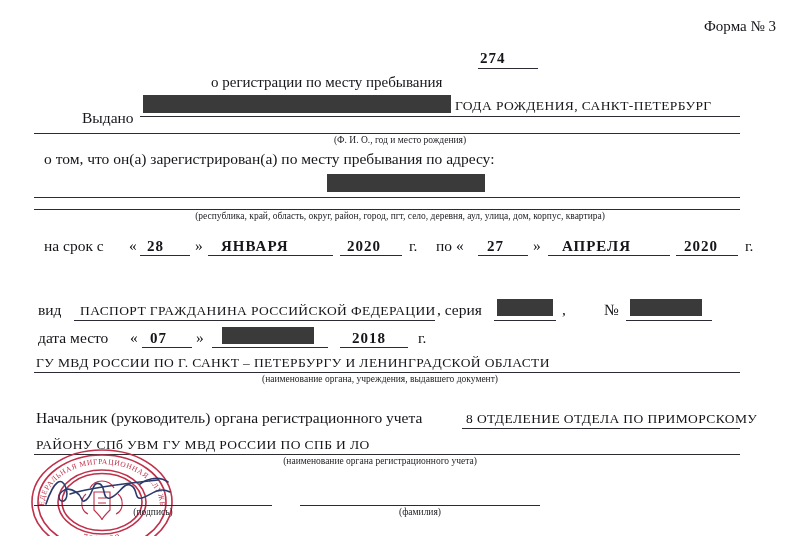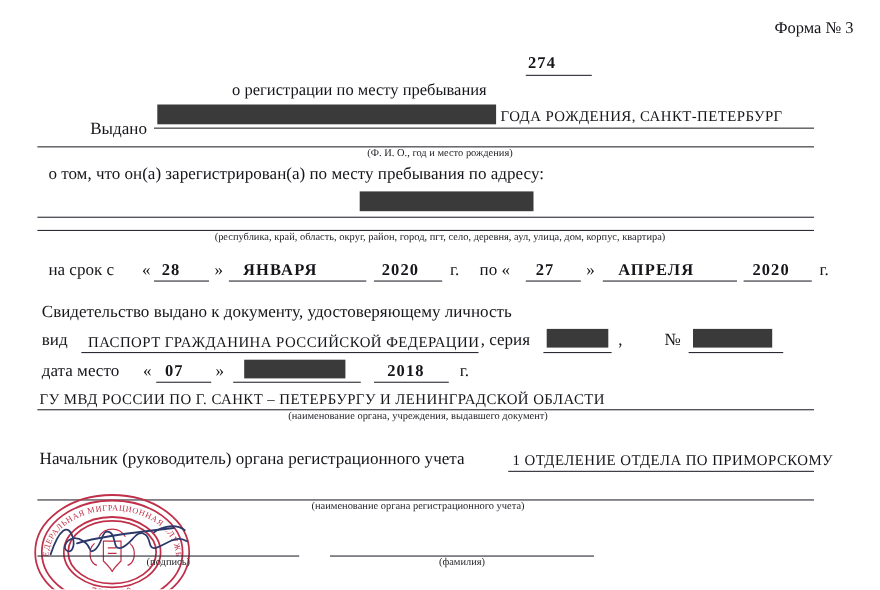--- a/index.html
+++ b/index.html
@@ -118,21 +118,20 @@
   <div class="abs lbl" style="left:436px; top:237px;">по «</div>
   <div class="abs handwrite" style="left:487px; top:238px;">27</div>
   <div class="line" style="left:478px; top:255px; width:50px;"></div>
   <div class="abs lbl" style="left:533px; top:237px;">»</div>
   <div class="abs handwrite" style="left:562px; top:238px;">АПРЕЛЯ</div>
   <div class="line" style="left:548px; top:255px; width:122px;"></div>
   <div class="abs handwrite" style="left:684px; top:238px;">2020</div>
   <div class="line" style="left:676px; top:255px; width:62px;"></div>
   <div class="abs lbl" style="left:745px; top:237px;">г.</div>
 
-  <div class="abs lbl" style="left:38px; top:275px;">Свидетельство выдано к документу, удостоверяющему личность</div>
 
   <div class="abs lbl" style="left:38px; top:301px;">вид</div>
   <div class="abs caps" style="left:80px; top:303px;">ПАСПОРТ ГРАЖДАНИНА РОССИЙСКОЙ ФЕДЕРАЦИИ</div>
   <div class="line" style="left:74px; top:320px; width:361px;"></div>
   <div class="abs lbl" style="left:437px; top:301px;">, серия</div>
   <div class="abs redact" style="left:497px; top:299px; width:56px; height:17px;"></div>
   <div class="line" style="left:494px; top:320px; width:62px;"></div>
   <div class="abs lbl" style="left:562px; top:301px;">,</div>
   <div class="abs lbl" style="left:604px; top:301px;">№</div>
   <div class="abs redact" style="left:630px; top:299px; width:72px; height:17px;"></div>
@@ -147,22 +146,23 @@
   <div class="line" style="left:212px; top:347px; width:116px;"></div>
   <div class="abs handwrite" style="left:352px; top:330px;">2018</div>
   <div class="line" style="left:340px; top:347px; width:68px;"></div>
   <div class="abs lbl" style="left:418px; top:329px;">г.</div>
 
   <div class="abs caps" style="left:36px; top:355px;">ГУ  МВД  РОССИИ  ПО  Г. САНКТ – ПЕТЕРБУРГУ  И  ЛЕНИНГРАДСКОЙ ОБЛАСТИ</div>
   <div class="line" style="left:34px; top:372px; width:706px;"></div>
   <div class="abs tiny" style="left:0px; top:374px; width:760px;">(наименование органа, учреждения, выдавшего документ)</div>
 
   <div class="abs lbl" style="left:36px; top:409px;">Начальник (руководитель) органа регистрационного учета</div>
-  <div class="abs caps" style="left:466px; top:411px;">1 ОТДЕЛЕНИЕ ОТДЕЛА  ПО ПРИМОРСКОМУ</div>
+  <div class="abs caps" style="left:466px; top:411px;">8 ОТДЕЛЕНИЕ ОТДЕЛА  ПО ПРИМОРСКОМУ</div>
   <div class="line" style="left:462px; top:428px; width:278px;"></div>
+  <div class="abs caps" style="left:36px; top:437px;">РАЙОНУ СПб УВМ  ГУ  МВД  РОССИИ  ПО СПБ  И  ЛО</div>
   <div class="line" style="left:34px; top:454px; width:706px;"></div>
   <div class="abs tiny" style="left:0px; top:456px; width:760px;">(наименование органа регистрационного учета)</div>
 
   <div class="abs stamp">
     <svg width="148" height="108" viewBox="0 0 148 108">
       <g fill="none" stroke="#c0304a" stroke-width="1.6">
         <ellipse cx="74" cy="54" rx="70" ry="52"></ellipse>
         <ellipse cx="74" cy="54" rx="64" ry="47"></ellipse>
         <ellipse cx="74" cy="54" rx="44" ry="32"></ellipse>
         <ellipse cx="74" cy="54" rx="40" ry="28.5"></ellipse>

